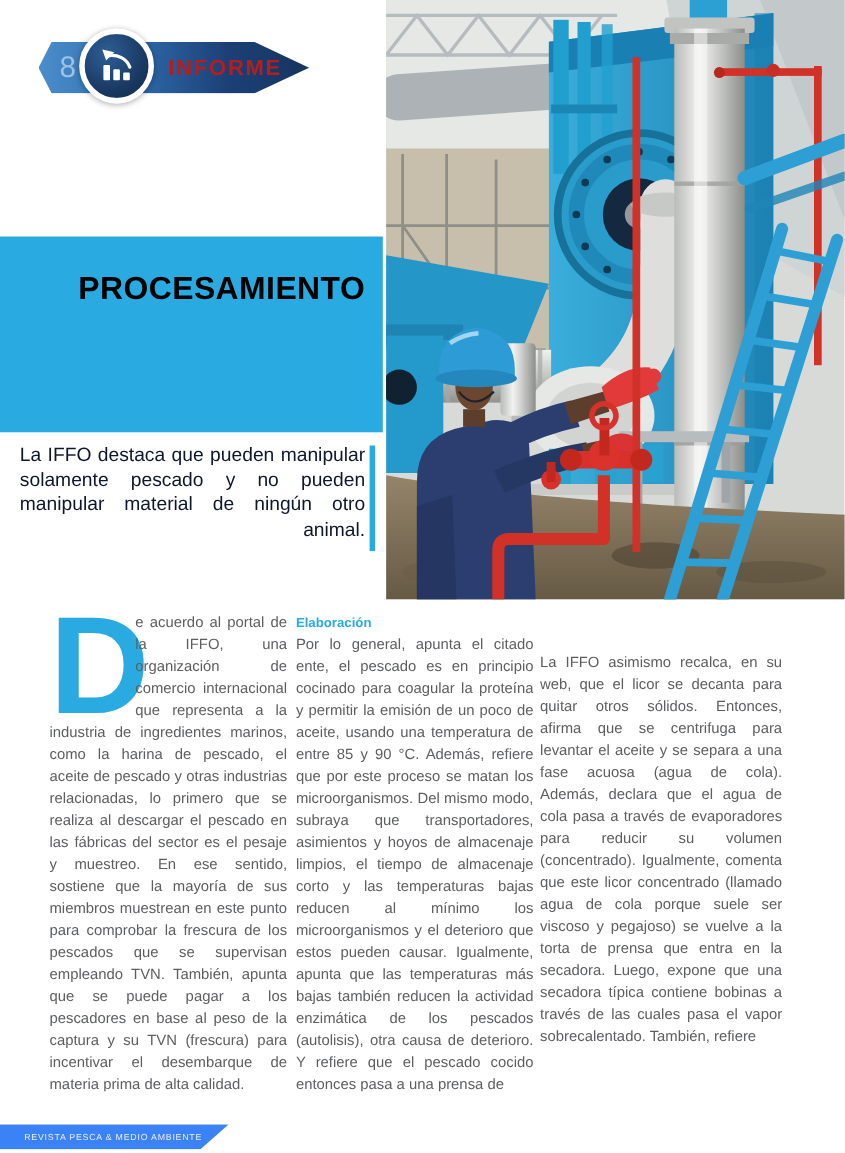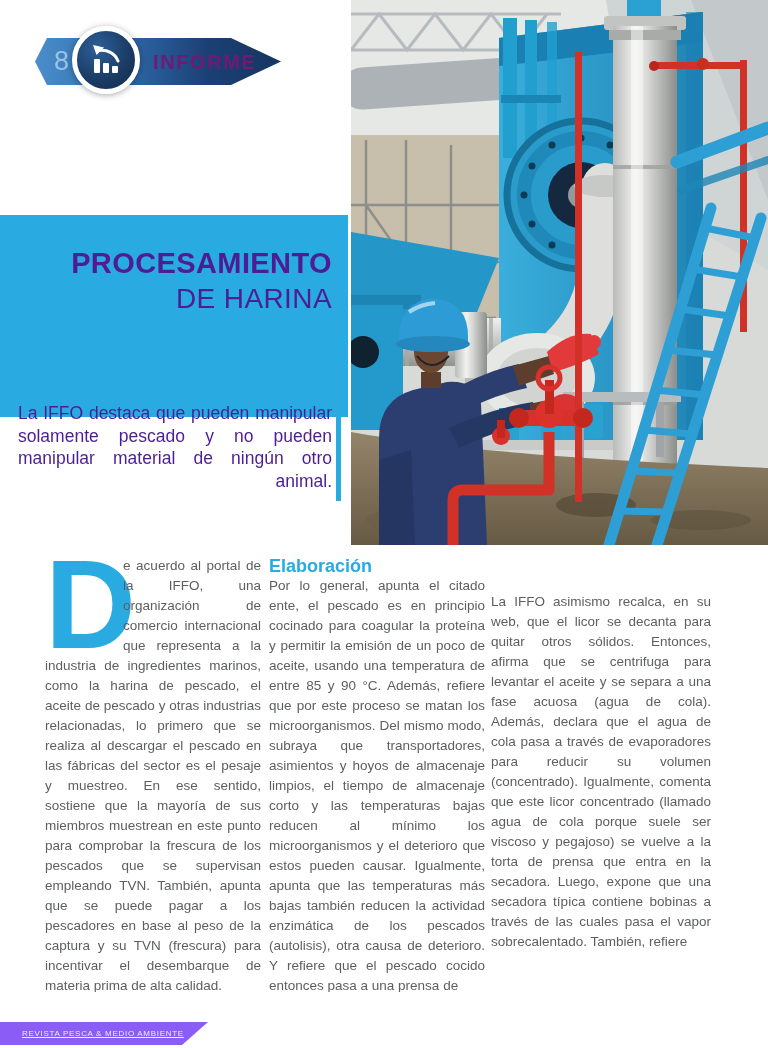--- a/index.html
+++ b/index.html
@@ -14,41 +14,41 @@
     position:absolute;left:35px;top:38px;width:246px;height:47px;
     background:linear-gradient(90deg,#4a8ecb 0%,#2f6bab 35%,#1c4076 70%,#16355f 100%);
     clip-path:polygon(12px 0,196px 0,100% 50%,196px 100%,12px 100%,0 50%);
   }
   .page-num{
     position:absolute;left:54px;top:46px;
     font-size:27px;font-weight:400;color:#9cc3e6;letter-spacing:1px;
   }
   .section-label{
     position:absolute;left:153px;top:51px;
-    font-size:20px;font-weight:700;color:#701a75;letter-spacing:1.6px;
+    font-size:20px;font-weight:700;color:#b91c1c;letter-spacing:1.6px;
   }
   .badge{
     position:absolute;left:72px;top:26px;width:68px;height:68px;border-radius:50%;
     background:radial-gradient(circle at 35% 30%,#2d5f97 0%,#1a3a63 60%,#122a4b 100%);
     border:5px solid #ffffff;box-sizing:border-box;
     box-shadow:0 1px 6px rgba(0,0,0,.35);
     display:flex;align-items:center;justify-content:center;
   }
   
   .titlebox{
-    position:absolute;left:0;top:215px;width:348px;height:202px;
-    background:#29abe2;color:#4c1d95;box-sizing:border-box;
+    position:absolute;left:0;top:215px;width:348px;height:178px;
+    background:#29abe2;color:#000000;box-sizing:border-box;
     text-align:right;padding:31px 16px 0 0;
   }
   .titlebox .t1{font-size:29px;font-weight:700;line-height:35px;letter-spacing:.4px;}
   .titlebox .t2{font-size:28px;font-weight:400;line-height:35px;letter-spacing:.4px;}
   
   .quote{
     position:absolute;left:18px;top:402px;width:314px;
-    color:#4c1d95;font-size:17.5px;line-height:22.5px;
+    color:#0f172a;font-size:17.5px;line-height:22.5px;
     text-align:justify;text-align-last:right;
   }
   .quote-bar{
     position:absolute;left:336px;top:405px;width:5px;height:96px;background:#29abe2;
   }
   
   .col{
     position:absolute;top:556px;width:216px;height:436px;
     font-size:13.5px;line-height:20px;color:#5d5e60;
     text-align:justify;overflow:hidden;
@@ -56,30 +56,30 @@
   .col p{margin:0;}
   .col1{left:45px;}
   .col2{left:269px;}
   .col3{left:491px;width:220px;}
   .col3 .p2{margin-top:36px;}
   .dropcap{
     float:left;width:76px;height:98px;
     font-size:126px;line-height:94px;font-weight:700;color:#29abe2;
     margin:2px 2px 0 0;
   }
-  .colhead{color:#29abe2;font-weight:700;font-size:18px;line-height:20px;}
+  .colhead{color:#29abe2;font-weight:700;font-size:12px;line-height:20px;}
   
   .photo{position:absolute;left:351px;top:0;width:417px;height:545px;}
   
   .footer{
     position:absolute;left:0;top:1022px;width:208px;height:23px;
-    background:#8b5cf6;
+    background:#3b82f6;
     clip-path:polygon(0 0,100% 0,calc(100% - 26px) 100%,0 100%);
     color:#ececec;font-size:8px;letter-spacing:.7px;line-height:23px;
-    padding-left:22px;box-sizing:border-box;white-space:nowrap;text-decoration:underline;
+    padding-left:22px;box-sizing:border-box;white-space:nowrap;
   }
 </style>
 </head>
 <body>
 
 <div class="banner"></div>
 <div class="page-num">8</div>
 <div class="section-label">INFORME</div>
 <div class="badge">
   <svg width="36" height="36" viewBox="0 0 36 36">
@@ -257,21 +257,20 @@
         <path d="M317 350 L366 355"></path>
         <path d="M329 309 L379 316"></path>
       <path d="M342 269 L391 277"></path>
         <path d="M354 228 L404 238"></path>
     </g>
   </g>
 </svg>
 
 <div class="titlebox">
   <div class="t1">PROCESAMIENTO</div>
-  <div class="t2">DE HARINA</div>
 </div>
 
 <div class="quote">La IFFO destaca que pueden manipular solamente pescado y no pueden manipular material de ningún otro animal.</div>
 <div class="quote-bar"></div>
 
 <div class="col col1">
   <span class="dropcap">D</span>
   <p>e acuerdo al portal de la IFFO, una organización de comercio internacional que representa a la industria de ingredientes marinos, como la harina de pescado, el aceite de pescado y otras industrias relacionadas, lo primero que se realiza al descargar el pescado en las fábricas del sector es el pesaje y muestreo. En ese sentido, sostiene que la mayoría de sus miembros muestrean en este punto para comprobar la frescura de los pescados que se supervisan empleando TVN. También, apunta que se puede pagar a los pescadores en base al peso de la captura y su TVN (frescura) para incentivar el desembarque de materia prima de alta calidad.</p>
 </div>
 

